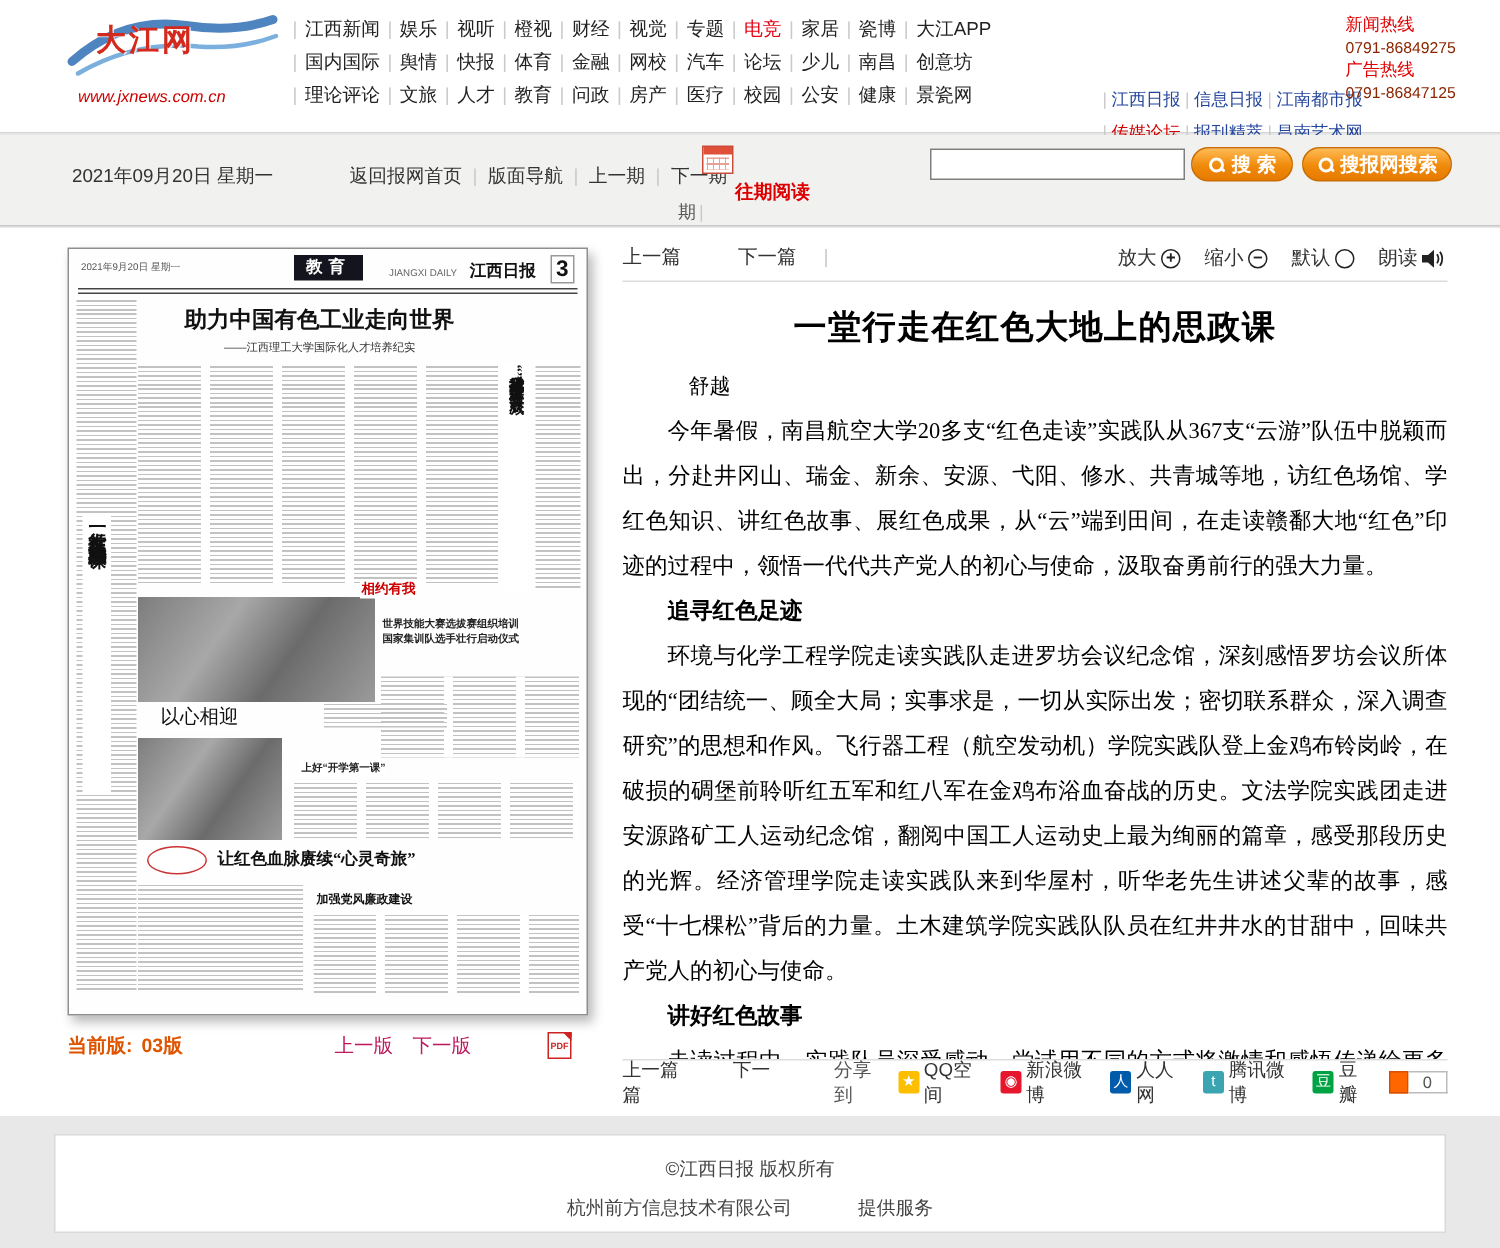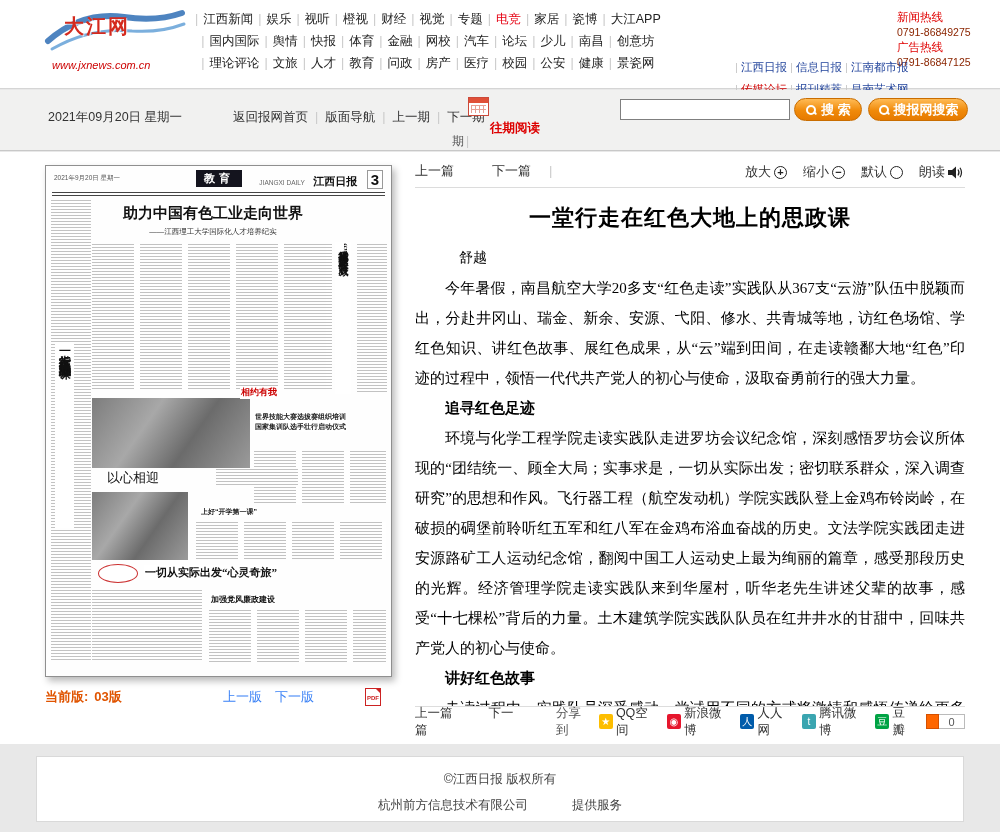--- a/index.html
+++ b/index.html
@@ -6,21 +6,21 @@
 html,body{width:1000px;height:832px;}
 body{background:#e8e8e8;font-family:"Liberation Sans",sans-serif;position:relative;overflow:hidden;}
 a{text-decoration:none;cursor:pointer;}
 
 
 .site-header{position:absolute;left:0;top:0;width:1000px;height:89px;background:#fff;border-bottom:1px solid #d5d5d5;}
 .logo{position:absolute;left:44px;top:5px;width:145px;height:78px;}
 .logo-swoosh{position:absolute;left:0;top:0;}
 .logo-cn{position:absolute;left:20px;top:8px;font-size:20px;font-weight:bold;color:#d42a1e;letter-spacing:2px;text-shadow:1px 1px 0 rgba(255,255,255,.7);}
 .logo-url{position:absolute;left:8px;top:54px;font-size:11px;color:#c00;font-style:italic;}
-.nav-main{position:absolute;left:190px;top:8px;text-align:center;}
+.nav-main{position:absolute;left:190px;top:8px;}
 .nav-row{height:22px;line-height:22px;white-space:nowrap;font-size:12.5px;}
 .nav-link{color:#222;}
 .nav-link.red{color:#e60012;}
 .paper-link{color:#23459c;}
 .paper-link.red{color:#d00000;}
 .pipe{color:#c9c9c9;margin:0 5px;}
 .pipe::after{content:"|";}
 .nav-papers{position:absolute;left:732px;top:8px;margin-top:48px;}
 .nav-papers .nav-row{font-size:11.5px;}
 .nav-papers .pipe{margin:0 3px;}
@@ -91,21 +91,21 @@
 .np-t2s{left:208px;top:246px;font-size:7px;font-weight:bold;color:#222;line-height:10px;}
 .np-cap1{left:154px;top:341px;font-size:7px;color:#222;font-weight:bold;}
 .np-oval{left:52px;top:398px;width:40px;height:19px;border:1px solid #c33;border-radius:50%;background:#fff;}
 .np-t3{left:98px;top:399px;font-size:11px;font-weight:bold;color:#111;font-family:"Liberation Serif",serif;white-space:nowrap;}
 .np-t4{left:164px;top:428px;font-size:8px;font-weight:bold;color:#111;}
 
 
 .viewer-controls{position:absolute;left:45px;top:536px;width:347px;height:20px;font-size:13px;}
 .cur-label,.cur-page{color:#e05400;font-weight:bold;}
 .cur-page{margin-left:6px;}
-.pg-link{color:#3b82f6;position:absolute;top:0;}
+.pg-link{color:#be185d;position:absolute;top:0;}
 .pg-prev{left:178px;}
 .pg-next{left:230px;}
 .pdf-icon{position:absolute;left:320px;top:0;width:16px;height:18px;background:#fff;border:1px solid #c22;}
 .pdf-icon span{position:absolute;left:0;right:0;top:6px;font-size:6px;font-weight:bold;color:#c22;text-align:center;}
 .pdf-icon::before{content:"";position:absolute;right:-1px;top:-1px;border:3px solid #c22;border-left-color:transparent;border-bottom-color:transparent;}
 
 
 .reader{position:absolute;left:415px;top:10px;width:550px;height:574px;}
 .reader-toolbar{position:relative;height:26px;border-bottom:1px solid #dcdcdc;font-size:13px;color:#333;}
 .rt-left a{color:#333;margin-right:38px;}
@@ -215,21 +215,21 @@
     <div class="np np-photo p1"></div>
     <div class="np np-photo p2"></div>
     <div class="np np-phototag np-text">相约有我</div>
     <div class="np np-t2 np-text">以心相迎</div>
     <div class="np np-t2s np-text">
       <span>世界技能大赛选拔赛组织培训</span><br>
       <span>国家集训队选手壮行启动仪式</span>
     </div>
     <div class="np np-cap1 np-text">上好“开学第一课”</div>
     <div class="np np-oval"></div>
-    <div class="np np-t3 np-text">一切从实际出发“心灵奇旅”</div>
+    <div class="np np-t3 np-text">让红色血脉赓续“心灵奇旅”</div>
     <div class="np np-t4 np-text">加强党风廉政建设</div>
   </div>
 
   <div class="viewer-controls">
     <span class="cur-label">当前版:</span><span class="cur-page">03版</span>
     <a class="pg-link pg-prev">上一版</a>
     <a class="pg-link pg-next">下一版</a>
     <a class="pdf-icon">
         <span>PDF</span>
       </a>

